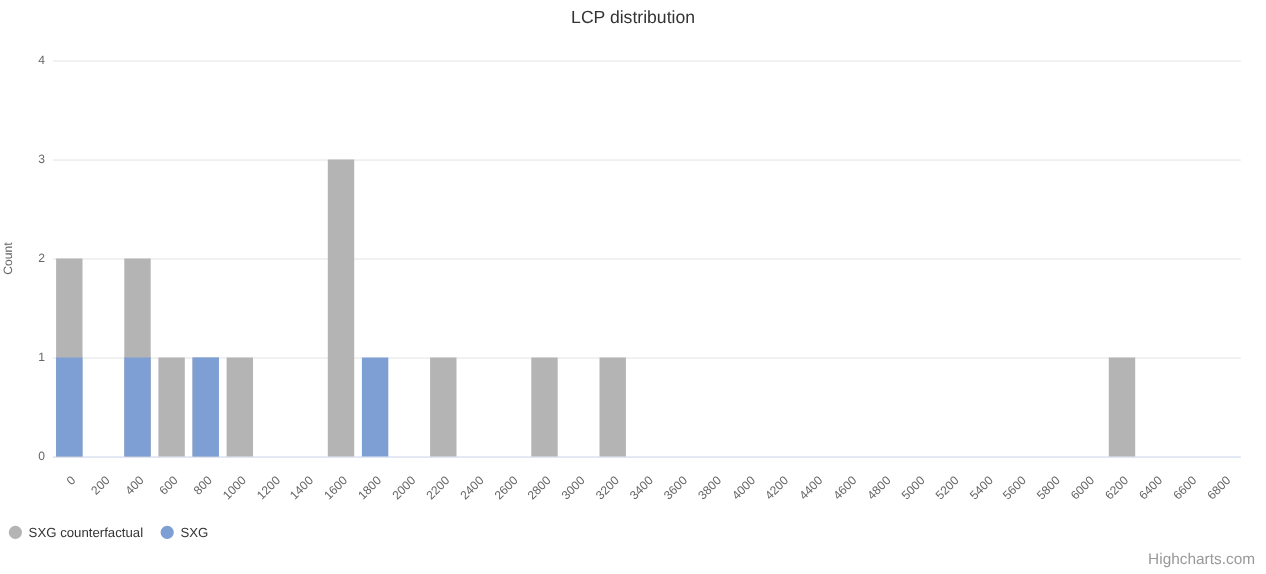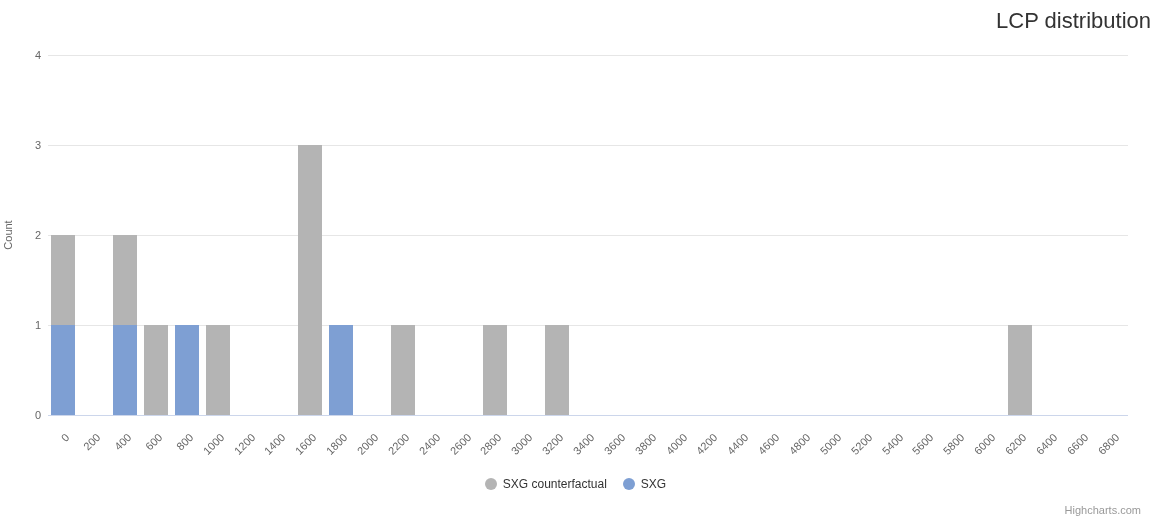--- a/index.html
+++ b/index.html
@@ -15,22 +15,22 @@
   .chart-root {
     position: relative;
     width: 1151px;
     height: 522px;
   }
   .title {
     position: absolute;
     top: 8px;
     left: 0;
     width: 100%;
-    text-align: right;
-    font-size: 22px;
+    text-align: center;
+    font-size: 16px;
     color: #333333;
   }
   .plot-area {
     position: absolute;
     left: 48px;
     top: 55px;
     width: 1080px;
     height: 360px;
   }
   .grid-line {
@@ -80,42 +80,41 @@
     color: #666666;
   }
   .bar {
     position: absolute;
     bottom: 0;
   }
   .legend {
     position: absolute;
     left: 0;
     width: 100%;
-    text-align: center;
     font-size: 12px;
     color: #333333;
   }
   .legend-item {
     display: inline-flex;
     align-items: center;
     margin: 0 8px;
     cursor: pointer;
   }
   .legend-swatch {
     width: 12px;
     height: 12px;
     border-radius: 6px;
     display: inline-block;
     margin-right: 6px;
   }
   .credits {
     position: absolute;
     right: 10px;
     bottom: 6px;
-    font-size: 11px;
+    font-size: 14px;
     color: #999999;
     cursor: pointer;
   }
 </style>
 </head>
 <body>
 
 <div class="chart-root">
 
   <div class="title">LCP distribution</div>

